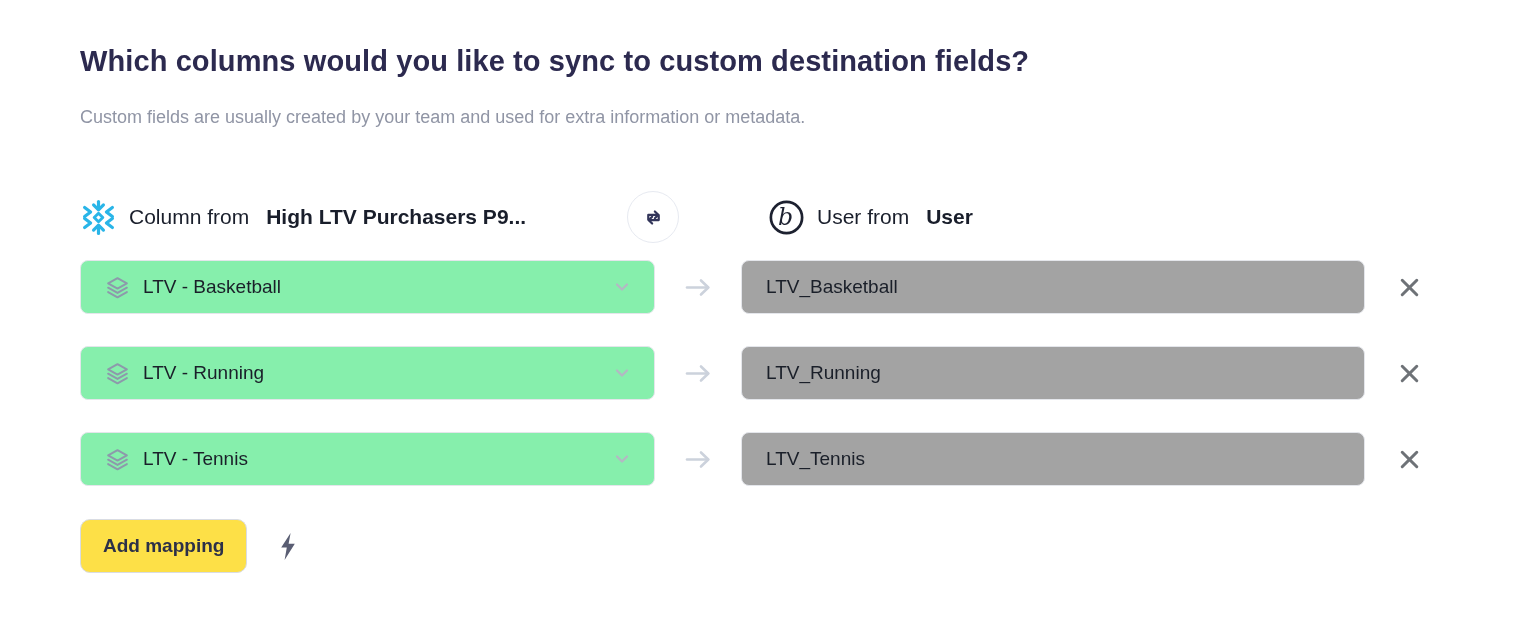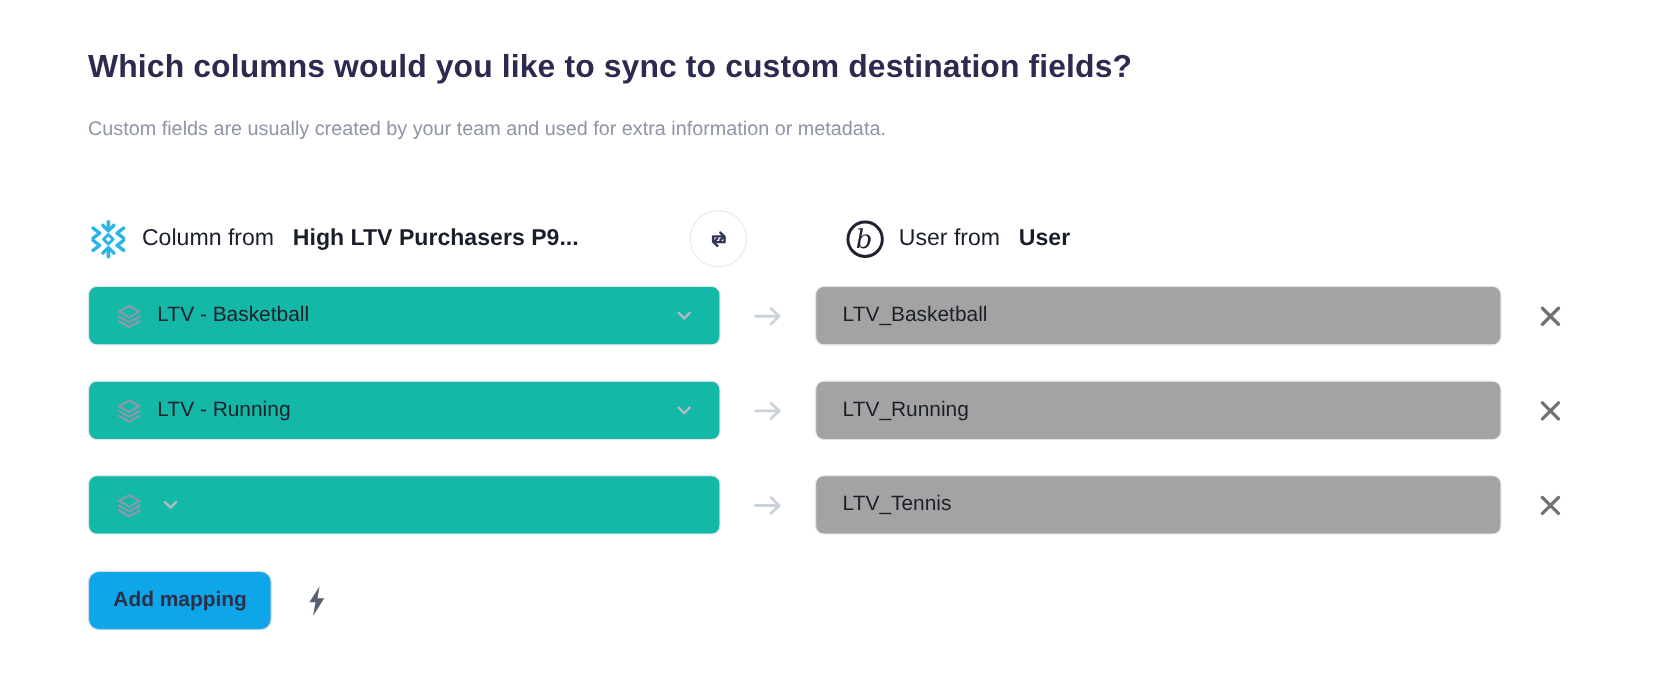--- a/index.html
+++ b/index.html
@@ -49,21 +49,21 @@
 
   
   .map-row {
     display:flex; align-items:center;
     margin-top:32px; height:54px; width:1453px;
   }
   .map-row.first { margin-top:17px; }
   .source-select {
     width:575px; height:54px;
     border:1px solid #e4e6eb; border-radius:8px;
-    background:#14b8a6;
+    background:#86efac;
     display:flex; align-items:center;
     padding:0 20px 0 24px; gap:13px;
     cursor:pointer;
   }
   .source-label { font-size:19px; color:#1a1f29; flex:1; }
   .arrow-zone {
     width:86px; height:54px;
     display:flex; align-items:center; justify-content:center;
   }
   .dest-input {
@@ -84,21 +84,21 @@
     background:transparent; border:none;
     display:flex; align-items:center; justify-content:center;
     cursor:pointer;
   }
 
   
   .actions { display:flex; align-items:center; margin-top:33px; gap:31px; }
   .add-mapping-button {
     height:54px; padding:0 22px;
     border:1px solid #d9dce3; border-radius:10px;
-    background:#0ea5e9;
+    background:#fde047;
     font-family:"Liberation Sans", sans-serif;
     font-size:19px; font-weight:700; color:#2c3048;
     display:flex; align-items:center;
     cursor:pointer;
   }
   .lightning-button {
     background:transparent; border:none; padding:0;
     display:flex; align-items:center; justify-content:center;
     cursor:pointer;
   }
@@ -227,20 +227,21 @@
 
   <div class="map-row">
     <div class="source-select">
       <span>
         <svg width="25" height="25" viewBox="0 0 24 24" fill="none" stroke="#8d99ab" stroke-width="1.9" stroke-linecap="round" stroke-linejoin="round">
           <path d="M12 3 L21 8 L12 13 L3 8 Z"></path>
           <path d="M3 12.2 L12 17.2 L21 12.2"></path>
           <path d="M3 16.4 L12 21.4 L21 16.4"></path>
         </svg>
       </span>
+      <span class="source-label">LTV - Tennis</span>
       <span>
         <svg width="24" height="24" viewBox="0 0 24 24" fill="none" stroke="#b3b8c3" stroke-width="2.3" stroke-linecap="round" stroke-linejoin="round">
           <path d="M7 9.5 L12 14.5 L17 9.5"></path>
         </svg>
       </span>
     </div>
     <div class="arrow-zone">
       <svg width="30" height="27" viewBox="0 0 30 27" fill="none" stroke="#ccd2dc" stroke-width="2.6" stroke-linecap="round" stroke-linejoin="round">
         <path d="M4 13.5 H25"></path>
           <path d="M18 6.5 L25.3 13.5 L18 20.5"></path>

